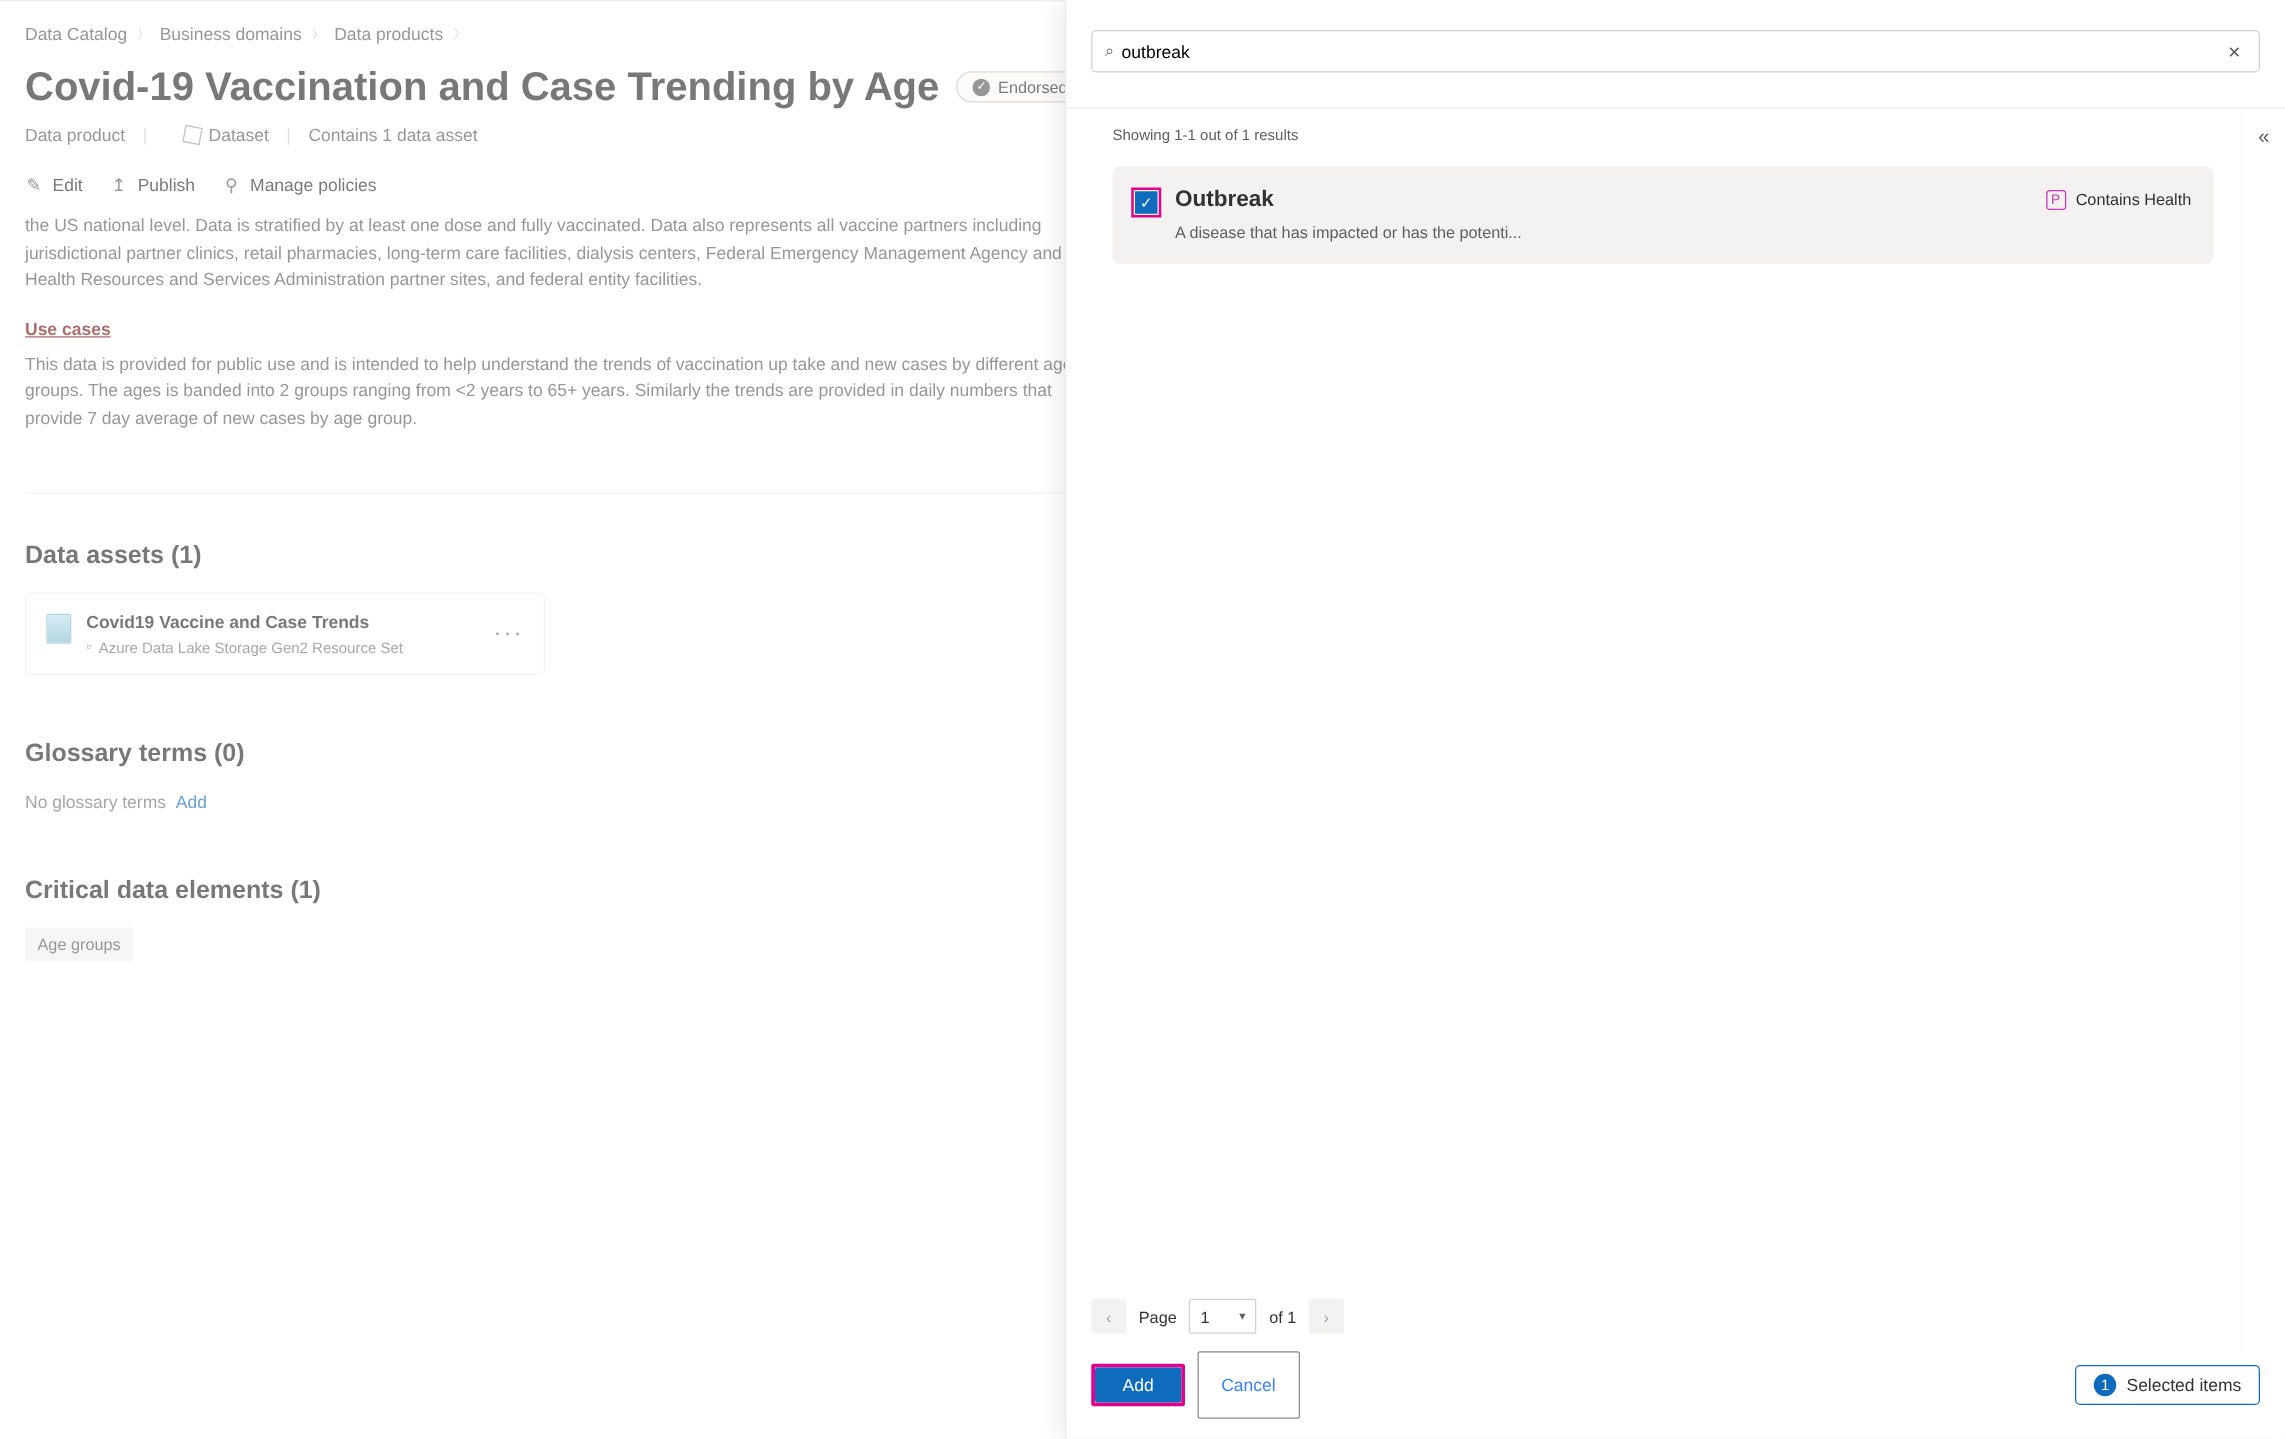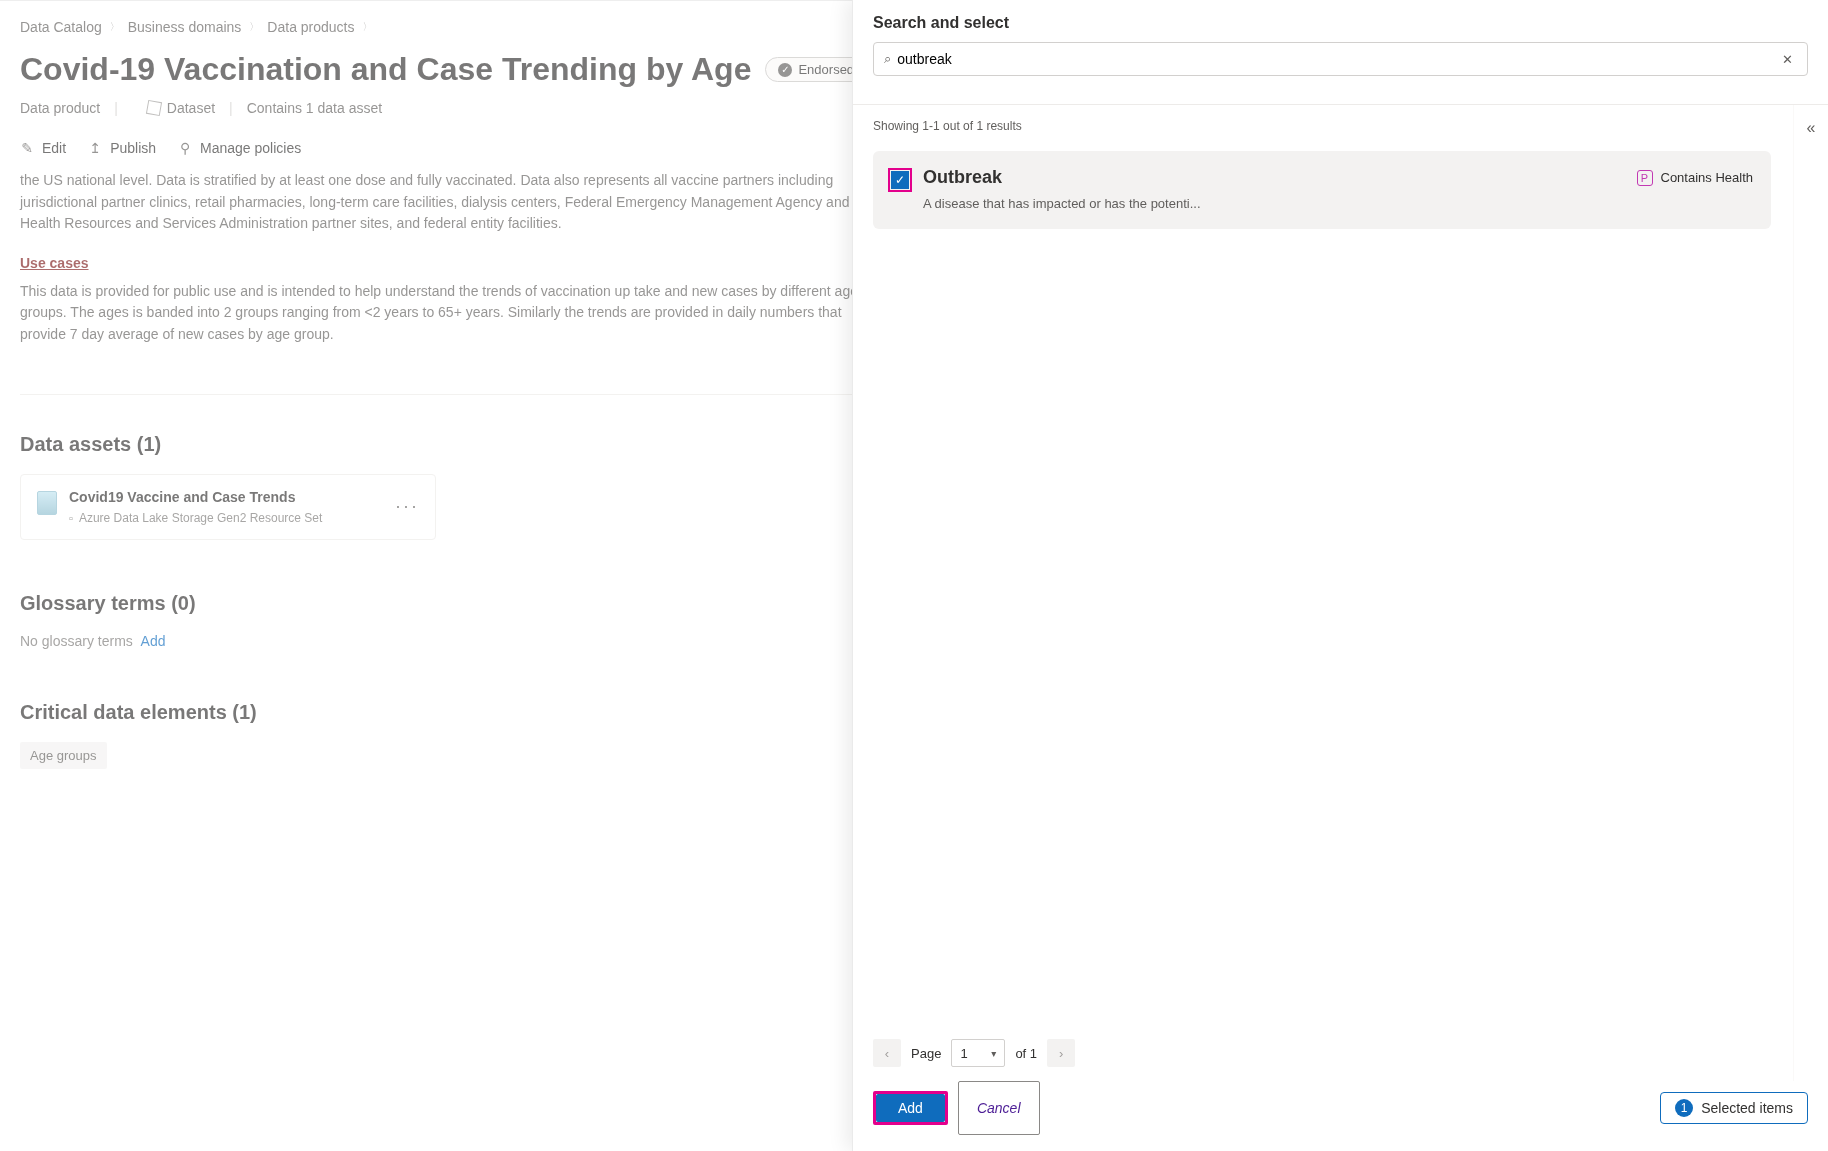--- a/index.html
+++ b/index.html
@@ -50,21 +50,21 @@
   .search-box { margin-top:10px; border:1px solid #d2d0ce; border-radius:4px; display:flex; align-items:center; padding:0 10px; height:34px; }
   .search-box input { flex:1; border:none; outline:none; font-size:14px; padding:0 6px; background:transparent; }
   .search-box .sicon { color:#605e5c; font-size:13px; }
   .search-box .xicon { color:#605e5c; font-size:13px; cursor:pointer; padding:4px; }
   .filter-row { margin-top:12px; }
   .filter-pill { display:inline-flex; border:1px solid #d2d0ce; border-radius:999px; padding:6px 14px; font-size:13px; color:#323130; cursor:pointer; }
   .filter-pill b { font-weight:600; margin-left:4px; }
   .panel-divider { border:none; border-top:1px solid #edebe9; margin:14px 0 0 0; }
 
   .panel-body { flex:1; display:flex; position:relative; overflow:hidden; }
-  .panel-left { flex:1; border-right:1px solid #faf9f8; padding:14px 20px 0 20px; position:relative; }
+  .panel-left { flex:1; border-right:1px solid #faf9f8; padding:14px 20px 0 37px; position:relative; }
   .panel-right { width:34px; display:flex; align-items:flex-start; justify-content:center; padding-top:14px; color:#605e5c; }
 
   .result-count { font-size:12px; color:#605e5c; margin-bottom:18px; }
 
   .result-card { background:#f3f2f1; border-radius:6px; padding:16px 18px 18px 18px; display:flex; gap:14px; width: calc(100% - 2px); }
   .chk-wrap { position:relative; width:18px; height:18px; margin-top:4px; }
   .chk-highlight { position:absolute; left:-3px; top:-3px; width:24px; height:24px; border:2px solid #e3008c; pointer-events:none; }
   .chk { width:18px; height:18px; background:#0f6cbd; display:flex; align-items:center; justify-content:center; color:#fff; font-size:12px; }
   .res-body { flex:1; }
   .res-top { display:flex; align-items:center; justify-content:space-between; }
@@ -80,21 +80,21 @@
 
   .pager { display:flex; align-items:center; gap:10px; padding:14px 20px; font-size:13px; color:#323130; }
   .pager .pbtn { width:28px; height:28px; background:#f3f2f1; display:flex; align-items:center; justify-content:center; color:#a19f9d; border-radius:2px; cursor:pointer; }
   .pager .pnum { border:1px solid #d2d0ce; border-radius:2px; width:54px; height:28px; display:flex; align-items:center; justify-content:space-between; padding:0 8px; cursor:pointer; }
   .pager .pnum .chev { font-size:10px; color:#605e5c; }
 
   .panel-foot { display:flex; align-items:center; justify-content:space-between; padding:0 20px 16px 20px; }
   .foot-left { display:flex; gap:10px; align-items:center; }
   .btn-primary { background:#0f6cbd; color:#fff; border:none; padding:6px 22px; font-size:14px; border-radius:2px; cursor:pointer; }
   .btn-primary-wrap { border:3px solid #e3008c; border-radius:2px; display:inline-block; }
-  .btn-secondary { background:#fff; color:#4c1d95; border:1px solid #8a8886; padding:18px 18px; font-size:14px; border-radius:2px; cursor:pointer;font-style:italic; }
+  .btn-secondary { background:#fff; color:#3b82f6; border:1px solid #8a8886; padding:18px 18px; font-size:14px; border-radius:2px; cursor:pointer; }
   .selected-pill { border:1px solid #0f6cbd; border-radius:4px; padding:6px 14px; display:flex; align-items:center; gap:8px; font-size:14px; cursor:pointer; }
   .selected-pill .cnt { width:18px; height:18px; background:#0f6cbd; color:#fff; border-radius:50%; font-size:12px; display:flex; align-items:center; justify-content:center; }
 </style>
 </head>
 <body>
 
 <div class="main">
   <nav class="breadcrumb">
     <span>Data Catalog</span>
     <span class="sep">〉</span>
@@ -166,21 +166,20 @@
   </div>
 
   <h2 class="section-h" style="margin-top:52px;">Critical data elements (1)</h2>
   <span class="chip">Age groups</span>
 </div>
 
 <div class="overlay"></div>
 
 <aside class="panel">
   <div class="panel-head">
-    <div class="panel-title">Search and select</div>
     <div class="search-box">
       <span class="sicon">⌕</span>
       <input type="text" value="outbreak" style="">
       <span class="xicon">✕</span>
     </div>
   </div>
   <hr class="panel-divider">
 
   <div class="panel-body">
     <div class="panel-left">

